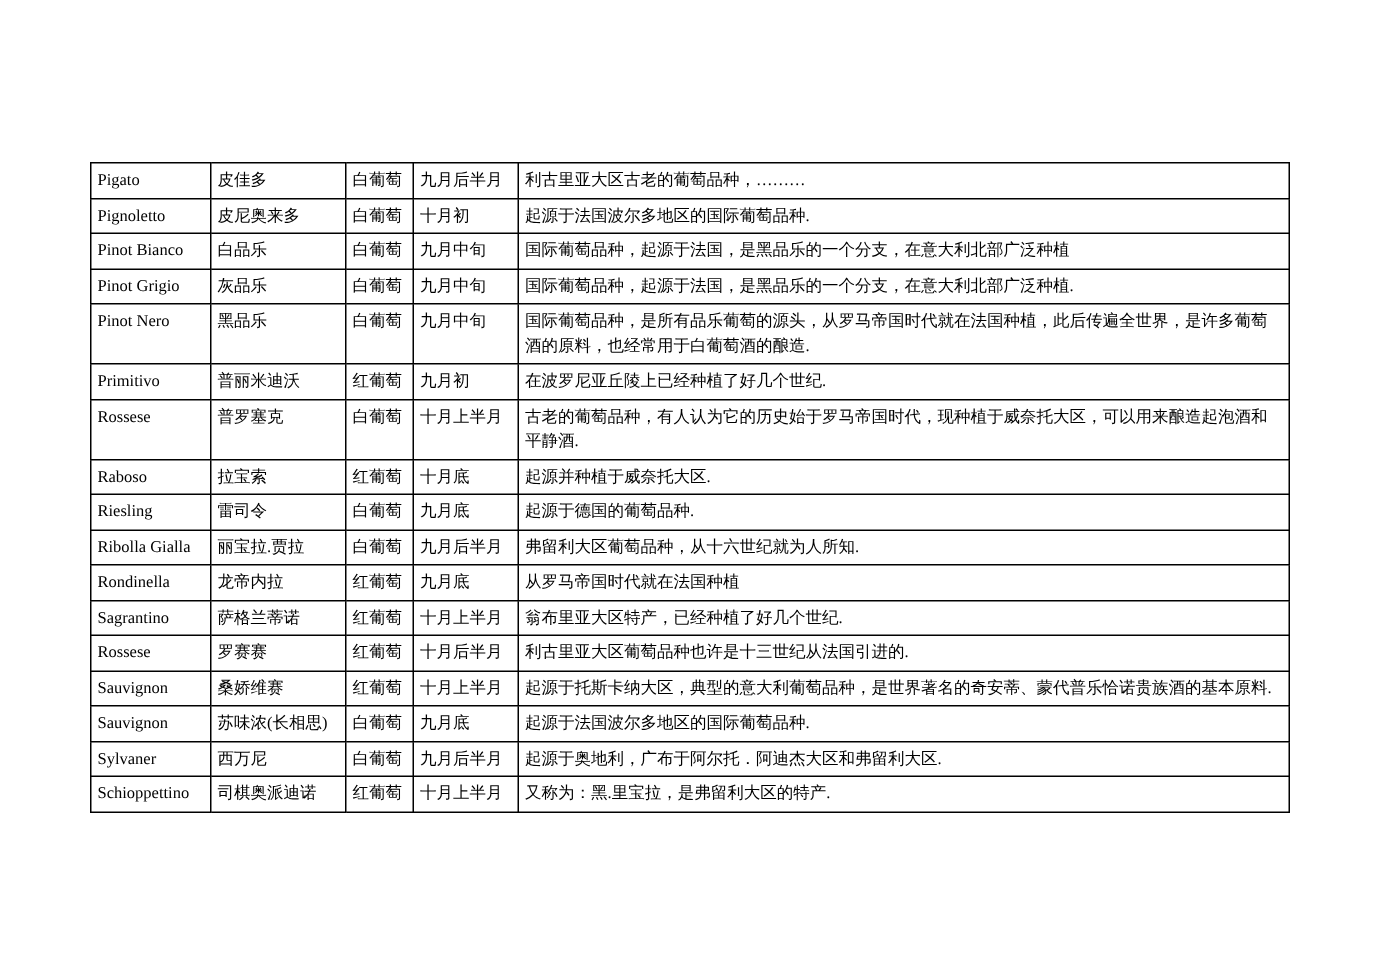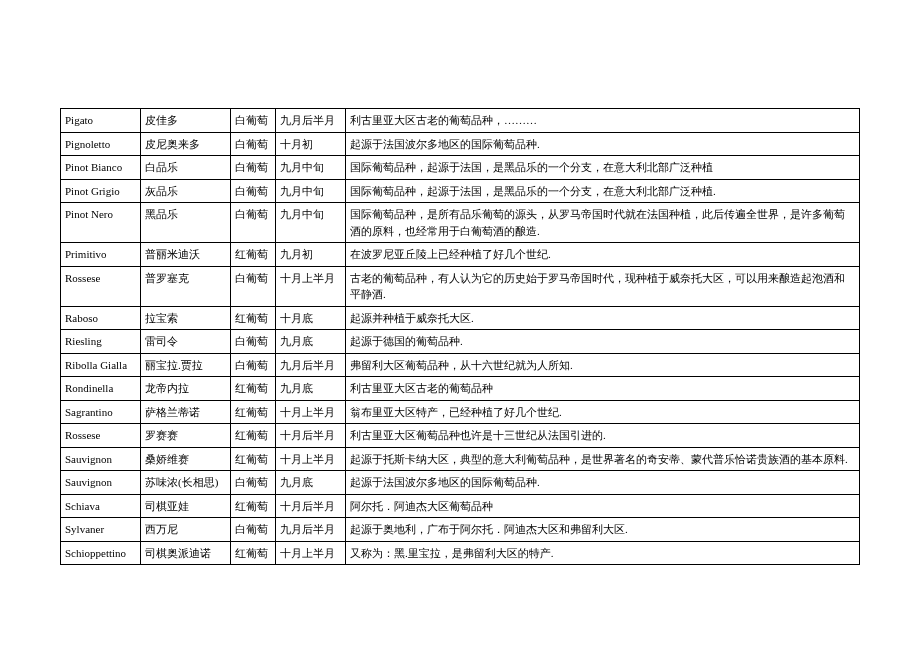--- a/index.html
+++ b/index.html
@@ -117,21 +117,21 @@
           <td>丽宝拉.贾拉</td>
           <td>白葡萄</td>
           <td>九月后半月</td>
           <td>弗留利大区葡萄品种，从十六世纪就为人所知.</td>
         </tr>
         <tr>
           <td>Rondinella</td>
           <td>龙帝内拉</td>
           <td>红葡萄</td>
           <td>九月底</td>
-          <td>利古里亚大区古老的葡萄品种</td>
+          <td>从罗马帝国时代就在法国种植</td>
         </tr>
         <tr>
           <td>Sagrantino</td>
           <td>萨格兰蒂诺</td>
           <td>红葡萄</td>
           <td>十月上半月</td>
           <td>翁布里亚大区特产，已经种植了好几个世纪.</td>
         </tr>
         <tr>
           <td>Rossese</td>
@@ -148,27 +148,20 @@
           <td>起源于托斯卡纳大区，典型的意大利葡萄品种，是世界著名的奇安蒂、蒙代普乐恰诺贵族酒的基本原料.</td>
         </tr>
         <tr>
           <td>Sauvignon</td>
           <td>苏味浓(长相思)</td>
           <td>白葡萄</td>
           <td>九月底</td>
           <td>起源于法国波尔多地区的国际葡萄品种.</td>
         </tr>
         <tr>
-          <td>Schiava</td>
-          <td>司棋亚娃</td>
-          <td>红葡萄</td>
-          <td>十月后半月</td>
-          <td>阿尔托．阿迪杰大区葡萄品种</td>
-        </tr>
-        <tr>
           <td>Sylvaner</td>
           <td>西万尼</td>
           <td>白葡萄</td>
           <td>九月后半月</td>
           <td>起源于奥地利，广布于阿尔托．阿迪杰大区和弗留利大区.</td>
         </tr>
         <tr>
           <td>Schioppettino</td>
           <td>司棋奥派迪诺</td>
           <td>红葡萄</td>

